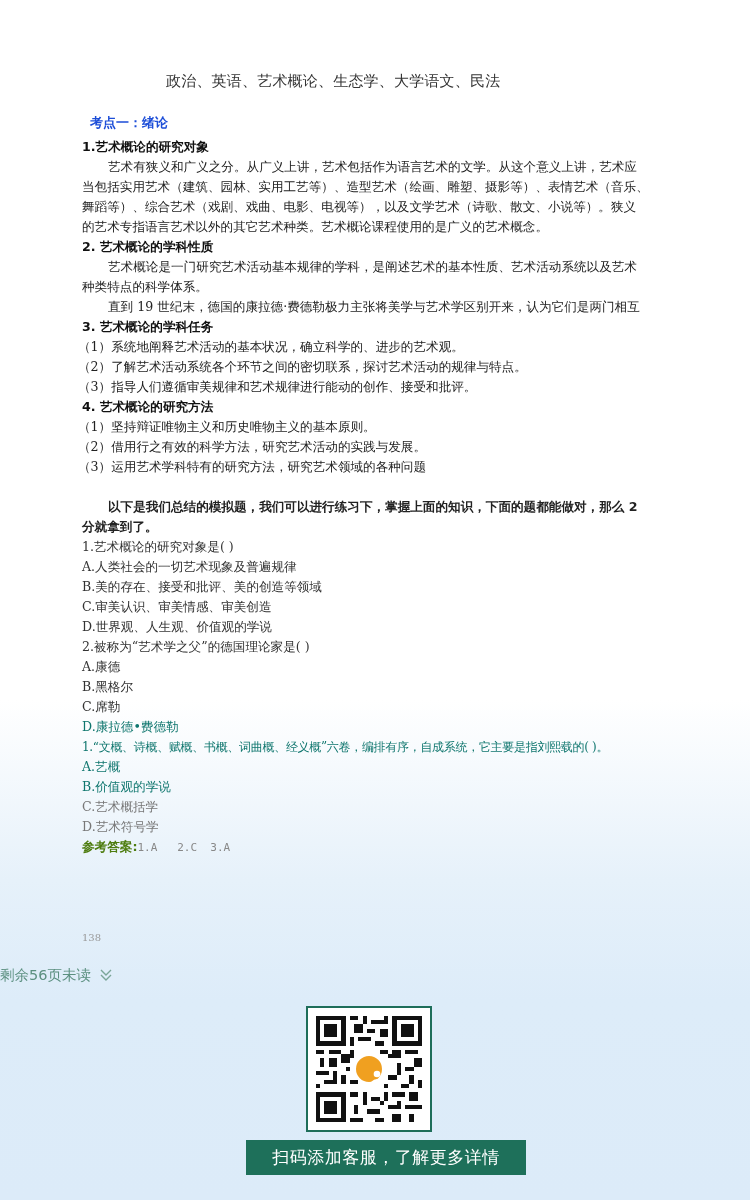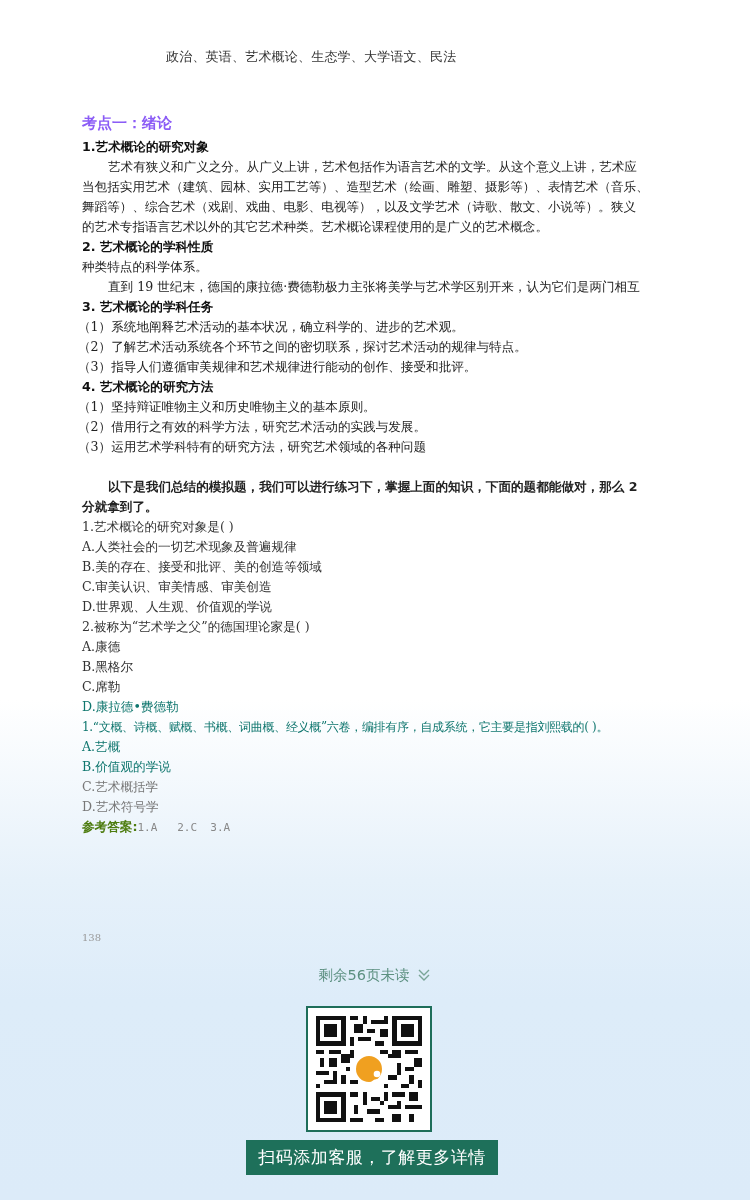--- a/index.html
+++ b/index.html
@@ -3,86 +3,87 @@
 <meta charset="utf-8">
 <style>
   html, body { margin: 0; padding: 0; }
   body {
     width: 750px; height: 1200px; overflow: hidden; position: relative;
     background: linear-gradient(to bottom, #ffffff 0px, #ffffff 700px, #e6f1fa 880px, #ddecf9 1000px, #dcebf9 1200px);
     font-family: "DejaVu Serif", "Liberation Serif", serif;
     color: #222;
   }
   .page-header {
-    position: absolute; left: 166px; top: 48px;
-    font-size: 13px; color: #333; letter-spacing: 0.2px;
+    position: absolute; left: 166px; top: 72px;
+    font-size: 15px; color: #333; letter-spacing: 0.2px;
     font-family: "DejaVu Serif", serif;
   }
   .content {
     position: absolute; left: 82px; top: 110px; width: 590px;
     font-size: 12.6px; line-height: 20px;
   }
   .title {
     font-family: "DejaVu Sans", sans-serif; font-weight: bold;
-    font-size: 15px; line-height: 26px; margin: 0 0 1px 0; color: #8b5cf6;
+    font-size: 13px; line-height: 26px; margin: 0 0 1px 8px; color: #1d4ed8;
   }
   .h2 {
     font-family: "DejaVu Sans", sans-serif; font-weight: bold;
     font-size: 12.6px; line-height: 20px; color: #111;
   }
   .line { white-space: nowrap; }
   .indent { padding-left: 26px; }
   .bold { font-family: "DejaVu Sans", sans-serif; font-weight: bold; }
   .item { padding-left: 0; margin-left: -4px; }
   .gap { height: 20px; }
   .q { color: #333; }
   .fade1 { color: #0f766e; }
   .fade2 { color: #777; }
   .answer-label { font-family: "DejaVu Sans", sans-serif; font-weight: bold; color: #4d7c0f; }
   .answer-vals { color: #888; font-family: "DejaVu Sans Mono", monospace; font-size: 11px; }
   .page-number {
     position: absolute; left: 82px; top: 932px; font-size: 10px; color: #999;
   }
   .more {
-    position: absolute; left: 0; width: 750px; top: 966px; text-align: center;
+    position: absolute; left: 0; width: 750px; top: 966px; text-align: left;
     font-family: "DejaVu Sans", sans-serif; font-size: 14.5px; color: #5c9080;
   }
   .more .chev { display: inline-block; vertical-align: middle; margin-left: 8px; }
   .qr-frame {
     position: absolute; left: 306px; top: 1006px; width: 122px; height: 122px;
     border: 2px solid #1e6e5a; background: #fff;
   }
   .qr-frame svg { position: absolute; left: 8px; top: 8px; }
   .qr-avatar {
     position: absolute; left: 46px; top: 46px; width: 30px; height: 30px;
     border-radius: 50%; background: #f0a020; border: 2px solid #fff;
     box-sizing: border-box;
   }
   .cta {
-    position: absolute; left: 246px; top: 1140px; width: 252px; height: 35px;
+    position: absolute; left: 246px; top: 1140px; width: 280px; height: 35px;
     background: #1e705a; color: #fff; text-align: center;
     font-family: "DejaVu Sans", sans-serif; font-size: 17px; line-height: 35px;
     letter-spacing: 0.5px;
   }
 </style>
 </head>
 <body>
 
 <div class="page-header">政治、英语、艺术概论、生态学、大学语文、民法</div>
 
 <div class="content">
   <div class="title">考点一：绪论</div>
 
   <div class="h2">1.艺术概论的研究对象</div>
   <div class="line indent">艺术有狭义和广义之分。从广义上讲，艺术包括作为语言艺术的文学。从这个意义上讲，艺术应</div>
   <div class="line">当包括实用艺术（建筑、园林、实用工艺等）、造型艺术（绘画、雕塑、摄影等）、表情艺术（音乐、</div>
   <div class="line">舞蹈等）、综合艺术（戏剧、戏曲、电影、电视等），以及文学艺术（诗歌、散文、小说等）。狭义</div>
   <div class="line">的艺术专指语言艺术以外的其它艺术种类。艺术概论课程使用的是广义的艺术概念。</div>
 
   <div class="h2">2.  艺术概论的学科性质</div>
+  <div class="line indent">艺术概论是一门研究艺术活动基本规律的学科，是阐述艺术的基本性质、艺术活动系统以及艺术</div>
   <div class="line">种类特点的科学体系。</div>
   <div class="line indent">直到 19 世纪末，德国的康拉德·费德勒极力主张将美学与艺术学区别开来，认为它们是两门相互</div>
 
   <div class="h2">3.  艺术概论的学科任务</div>
   <div class="line item">（1）系统地阐释艺术活动的基本状况，确立科学的、进步的艺术观。</div>
   <div class="line item">（2）了解艺术活动系统各个环节之间的密切联系，探讨艺术活动的规律与特点。</div>
   <div class="line item">（3）指导人们遵循审美规律和艺术规律进行能动的创作、接受和批评。</div>
 
   <div class="h2">4.  艺术概论的研究方法</div>
   <div class="line item">（1）坚持辩证唯物主义和历史唯物主义的基本原则。</div>

